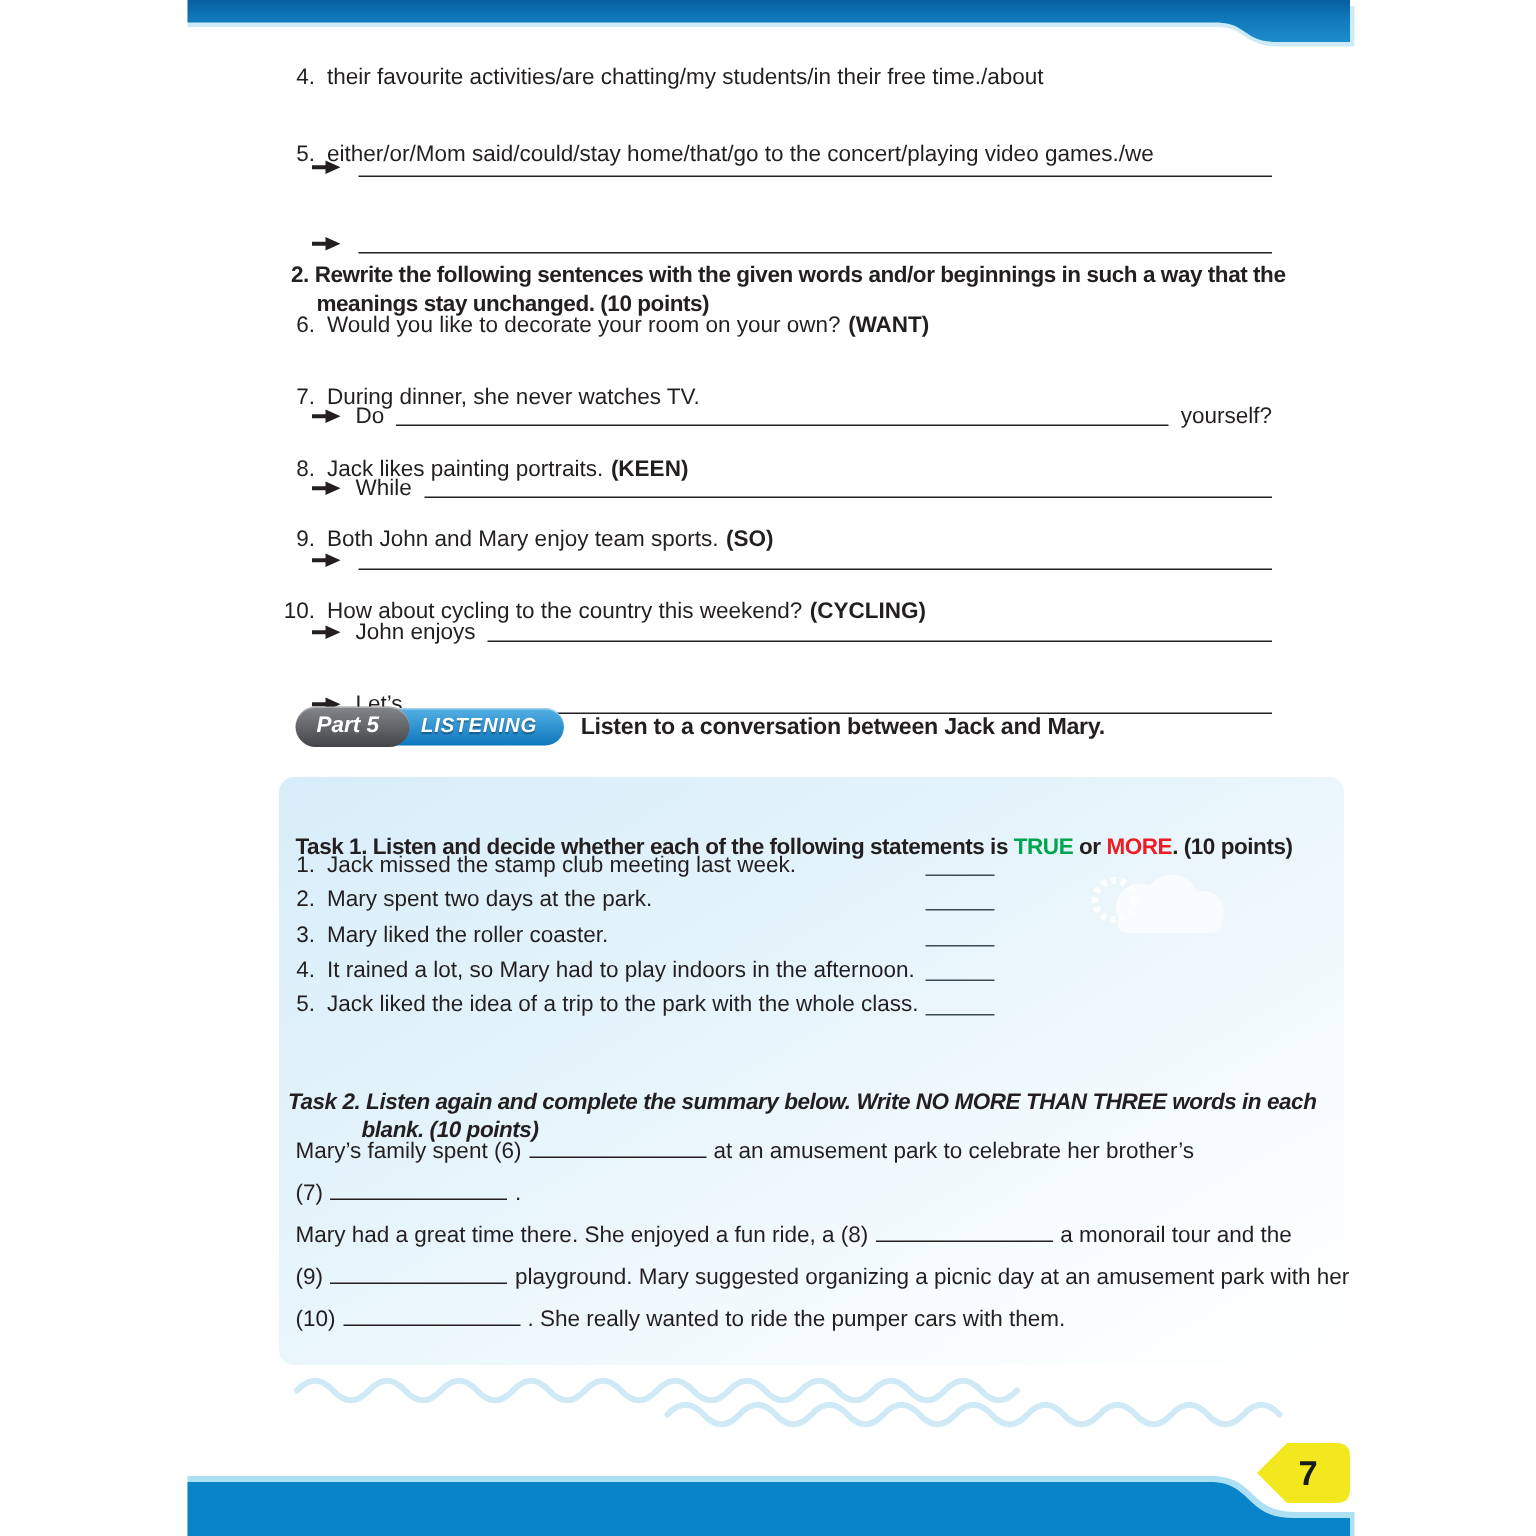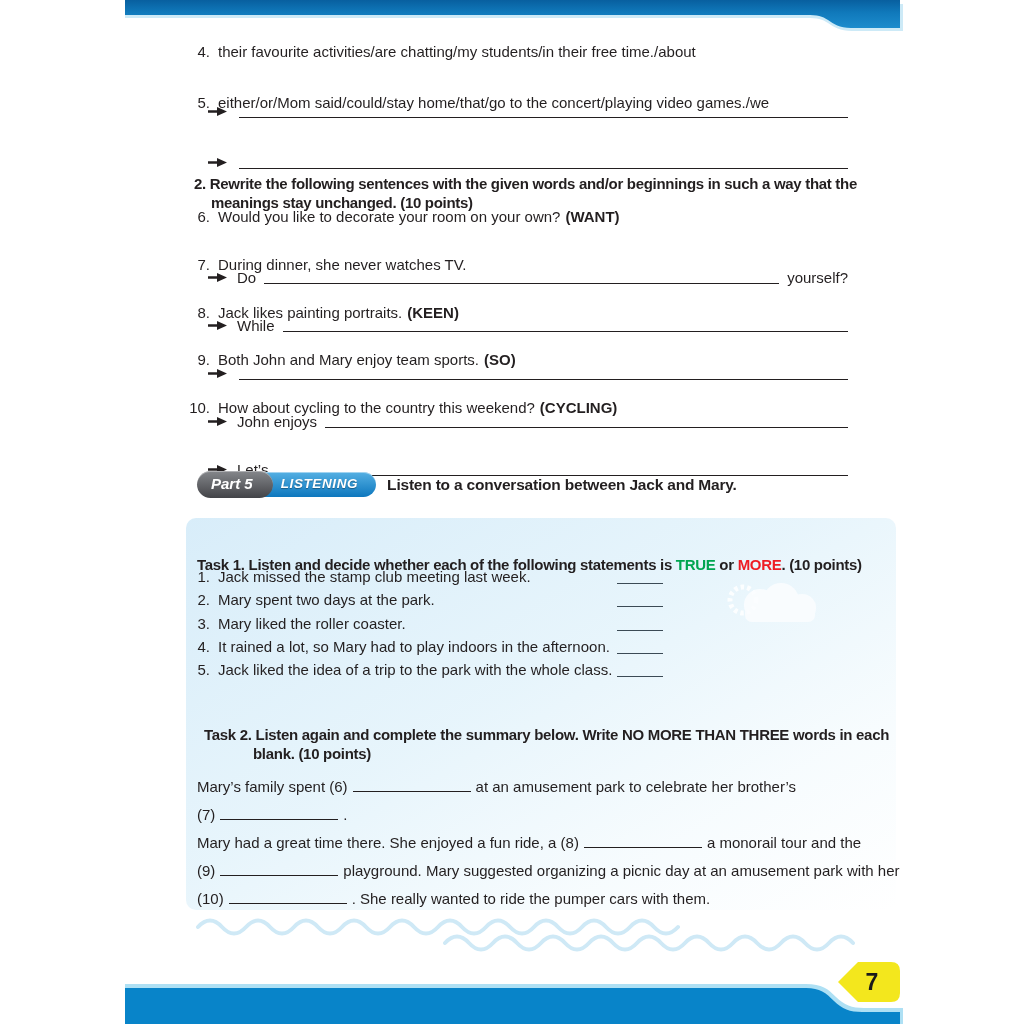--- a/index.html
+++ b/index.html
@@ -22,21 +22,21 @@
   .answer-row{position:absolute;left:208px;right:176px;display:flex;align-items:flex-end;font-size:15px;height:22px;margin-top:39px;}
   .answer-row .arr{flex:0 0 auto;margin:0 4px 3px 0;}
   .answer-row .prefix{margin:0 0 0 6px;}
   .answer-row .suffix{margin-left:8px;}
   .ans-line{flex:1 1 auto;border-bottom:1.5px solid #231f20;margin:0 0 2px 8px;height:1px;}
 
   
   .sec-heading{position:absolute;font-weight:bold;font-size:15px;letter-spacing:-0.3px;line-height:19px;margin-top:16px;}
   #rewrite-heading{left:194px;top:158px;width:668px;padding-left:17px;text-indent:-17px;}
   #task1-heading{left:197px;top:539px;width:680px;}
-  #task2-heading{left:204px;top:709px;width:672px;padding-left:49px;text-indent:-49px;line-height:19px;}
+  #task2-heading{left:192px;top:709px;width:672px;padding-left:49px;text-indent:-49px;line-height:19px;font-style:italic;}
   .true{color:#00a550;}
   .false{color:#ee1c25;}
 
   
   #part6-row{left:197px;top:471px;display:flex;align-items:center;}
   .badge-part{
     position:relative;z-index:2;
     background:linear-gradient(#85878b,#434448);
     color:#fff;font-weight:bold;font-style:italic;font-size:15px;
     padding:4px 20px 6px 14px;border-radius:15px;
@@ -58,21 +58,21 @@
     background:linear-gradient(150deg, rgba(214,236,249,.95) 0%, rgba(227,243,251,.85) 45%, rgba(240,249,253,.55) 75%, rgba(255,255,255,0) 100%);
   }
 
   
   #statements{left:172px;top:568px;width:540px;font-size:15px;}
   .stmt{position:relative;display:flex;height:23.3px;align-items:baseline;}
   .stmt .num{flex:0 0 46px;width:46px;text-align:right;padding-right:8px;box-sizing:border-box;}
   .stmt-blank{position:absolute;left:445px;top:15px;width:46px;border-bottom:1.6px solid #3b4a55;}
 
   
-  #summary{left:197px;top:777px;font-size:15px;}
+  #summary{left:197px;top:757px;font-size:15px;}
   .sum-line{height:28px;white-space:nowrap;}
   .sum-blank{display:inline-block;width:118px;height:14px;border-bottom:1.4px solid #231f20;margin:0 5px;}
 </style>
 </head>
 <body>
 
 <svg id="top-banner" class="abs" width="1024" height="40" viewBox="0 0 1024 40">
   <defs>
     <linearGradient id="gradTop" x1="0" y1="0" x2="0" y2="1">
       <stop offset="0%" stop-color="#085f9f"></stop>

